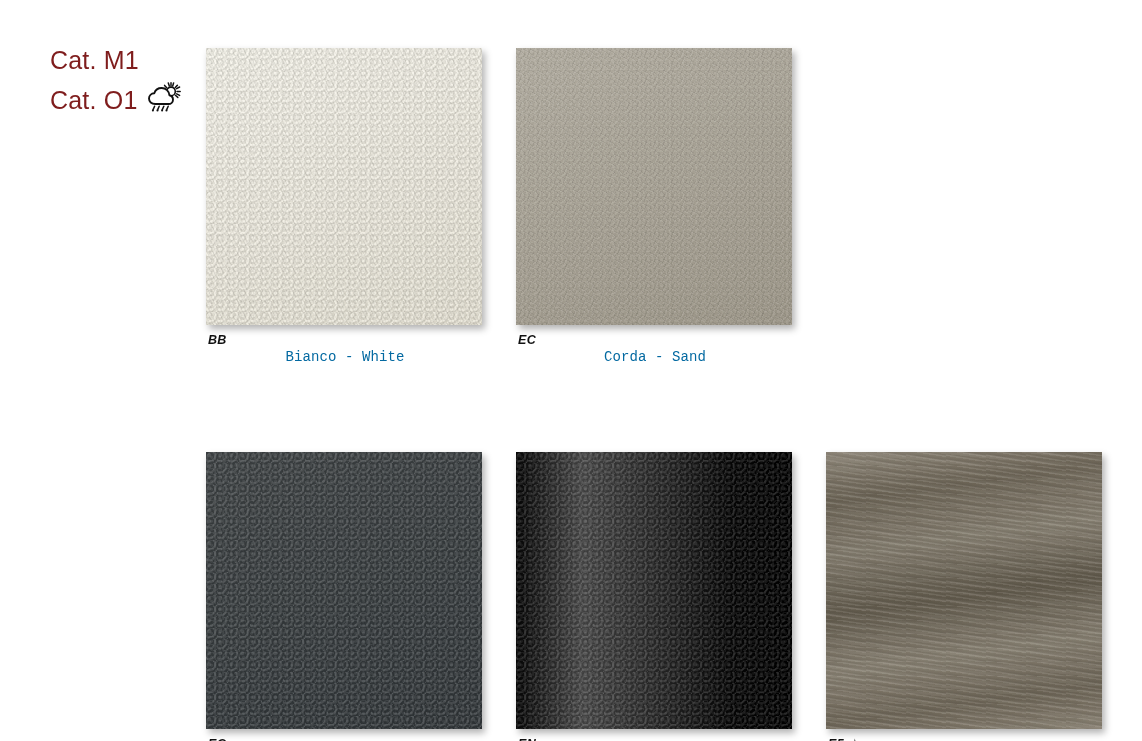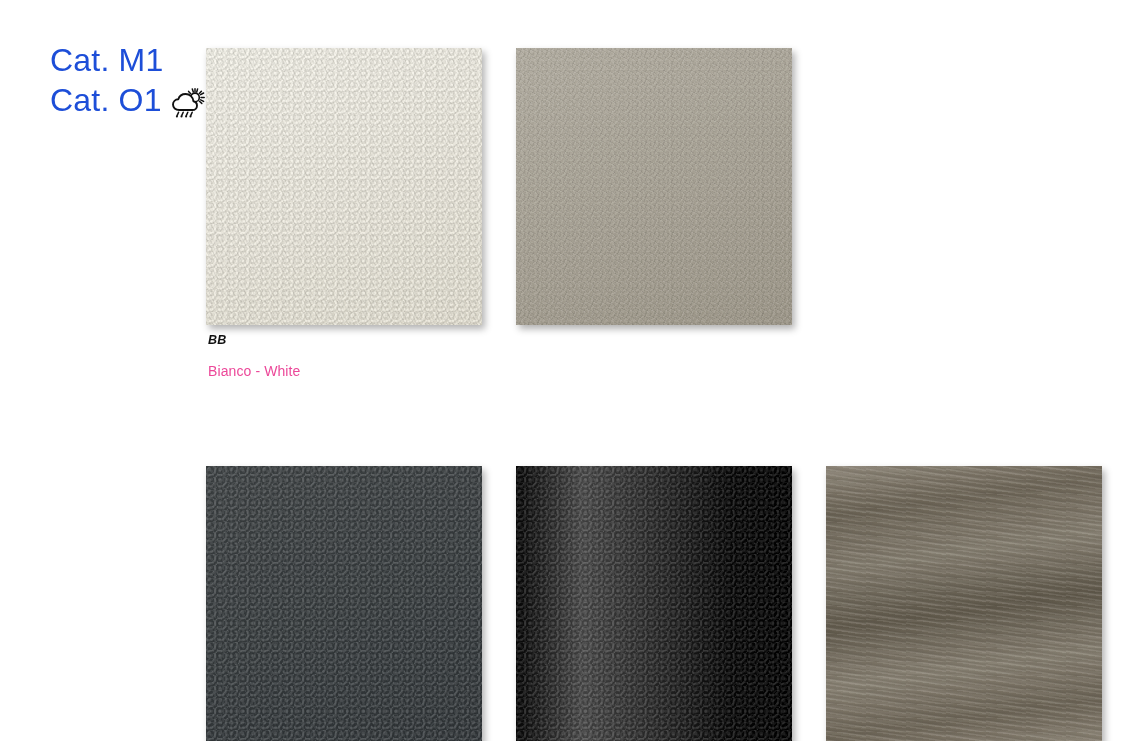--- a/index.html
+++ b/index.html
@@ -19,25 +19,25 @@
 
   
   .cat-block {
     position: absolute;
     left: 50px;
     top: 42px;
     width: 150px;
   }
   .cat-line {
     display: flex;
-    align-items: flex-end;
-    font-size: 32px;
+    align-items: flex-start;
+    font-size: 25px;
     line-height: 36px;
     letter-spacing: 0.2px;
-    color: #1d4ed8;
+    color: #7f1d1d;
     white-space: nowrap;
   }
   .cat-line + .cat-line { margin-top: 4px; }
   .weather-icon {
     display: inline-block;
     width: 34px;
     height: 30px;
     margin-left: 9px;
     flex: 0 0 auto;
   }
@@ -85,21 +85,21 @@
   }
   .tex-brushed {
     background-image:
       repeating-linear-gradient(9deg, rgba(255,255,255,0.085) 0px, rgba(255,255,255,0.085) 1px, rgba(0,0,0,0.055) 2px, rgba(0,0,0,0.0) 5px),
       repeating-linear-gradient(6deg, rgba(255,255,255,0.05) 0px, rgba(255,255,255,0.05) 2px, rgba(0,0,0,0.04) 4px, rgba(0,0,0,0.0) 9px),
       linear-gradient(172deg, rgba(255,255,255,0.14) 0%, rgba(0,0,0,0.10) 16%, rgba(255,255,255,0.13) 33%, rgba(0,0,0,0.12) 52%, rgba(255,255,255,0.12) 70%, rgba(0,0,0,0.10) 86%, rgba(255,255,255,0.10) 100%);
     background-size: 40px 14px, 90px 26px, 100% 100%;
   }
 
   
-  .label { margin-top: 7px; padding-left: 2px; }
+  .label { margin-top: 7px; padding-left: 2px; text-align: center; }
   .code {
     font-weight: bold;
     font-style: italic;
     font-size: 12.5px;
     line-height: 16px;
     letter-spacing: 0.3px;
     color: #111111;
     display: flex;
     align-items: center;
   }
@@ -107,22 +107,23 @@
     font-style: normal;
     font-weight: normal;
     font-size: 14px;
     margin-left: 5px;
     line-height: 1;
   }
   .name {
     font-size: 14px;
     line-height: 19px;
     letter-spacing: 0.1px;
-    color: #ec4899;
-    margin-top: 14px;
+    color: #0369a1;
+    margin-top: 0;
+    font-family: Liberation Mono, monospace;
   }
 </style>
 </head>
 <body>
 
 <div class="cat-block">
   <div class="cat-line">
     <span>Cat. M1</span>
   </div>
   <div class="cat-line">
@@ -174,20 +175,27 @@
           <span class="star"></span>
         </div>
         <div class="name">Bianco - White</div>
       </div>
     </div>
 
     <div class="cell">
       <div class="swatch" id="sw-1" style="background: linear-gradient(160deg, rgb(178, 173, 161) 0%, rgb(157, 151, 137) 100%);">
         <div class="tex tex-grain"></div>
       </div>
+      <div class="label">
+        <div class="code">
+          <span>EC</span>
+          <span class="star"></span>
+        </div>
+        <div class="name">Corda - Sand</div>
+      </div>
     </div>
 
 
   </div>
 
   <div class="row row-2">
 
     <div class="cell">
       <div class="swatch" id="sw-3" style="background: linear-gradient(160deg, rgb(64, 69, 71) 0%, rgb(50, 55, 58) 100%);">
         <div class="tex tex-pebble"></div>

